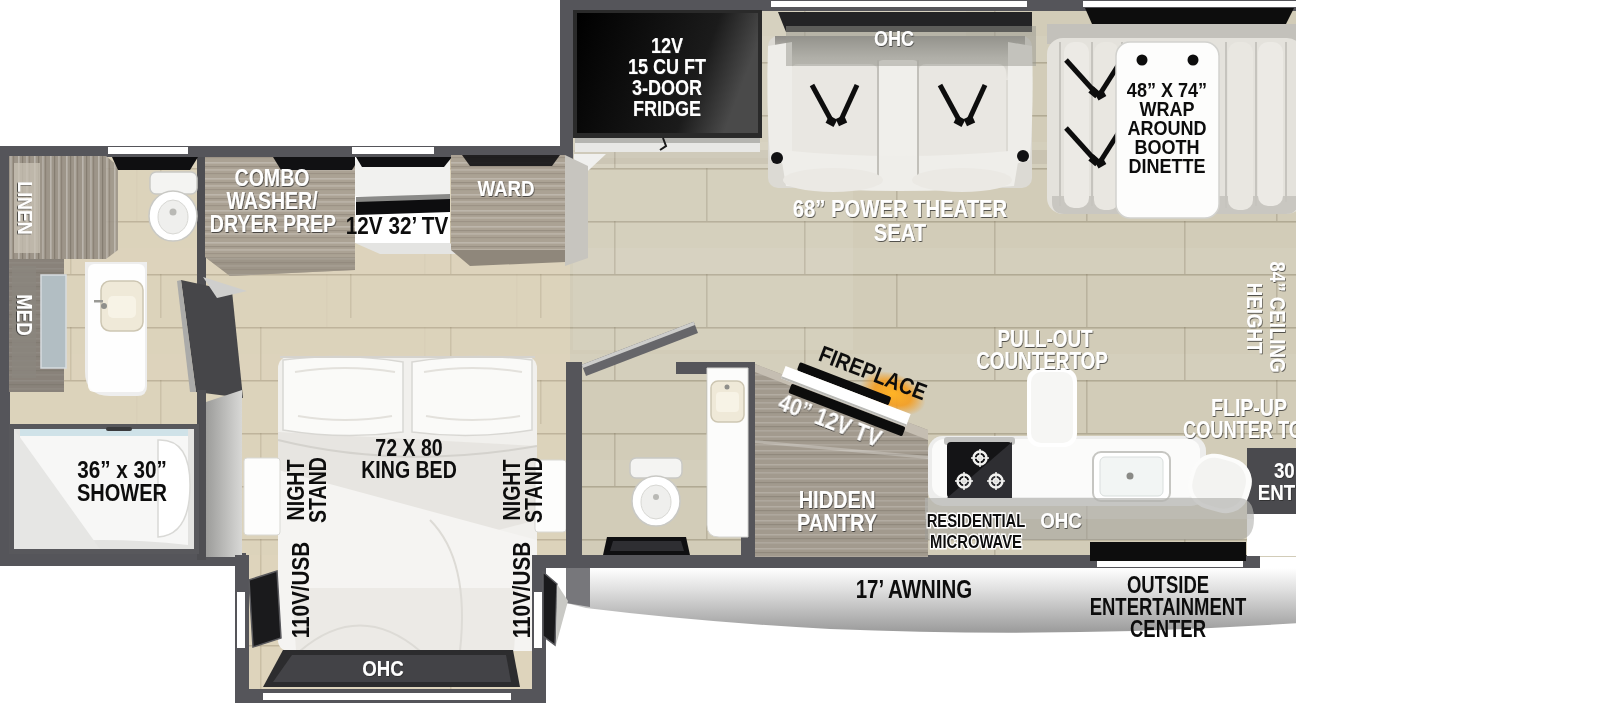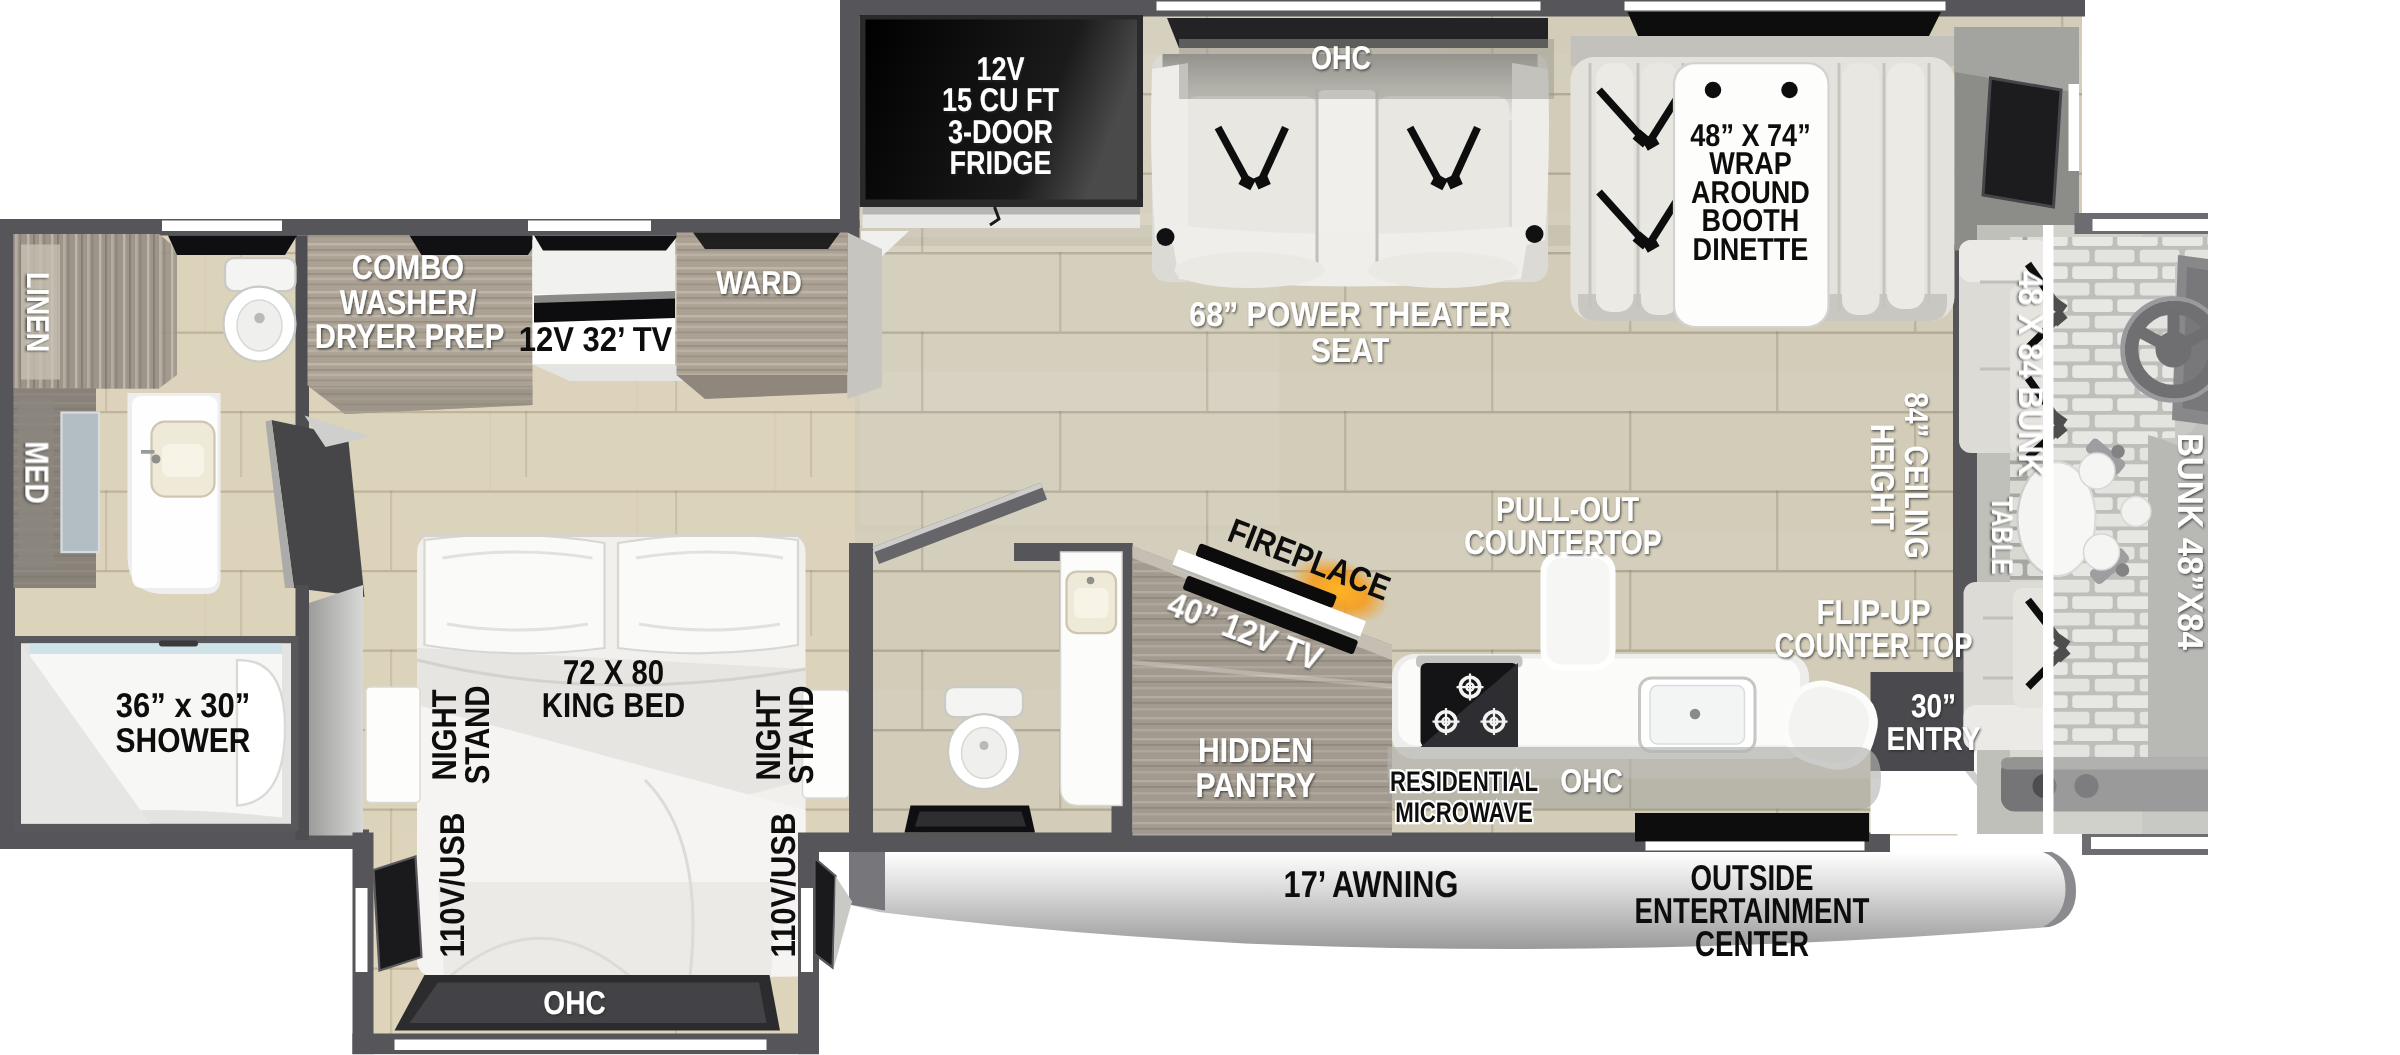--- a/index.html
+++ b/index.html
@@ -1,16 +1,16 @@
 <!DOCTYPE html>
 <html><head>
 <meta charset="utf-8">
 <style>
 html,body{margin:0;padding:0;background:#fff;}
-#plan{position:relative;width:1472px;height:703px;overflow:hidden;background:#fff;}
+#plan{position:relative;width:1296px;height:703px;overflow:hidden;background:#fff;}
 text{font-family:"Liberation Sans",sans-serif;font-weight:bold;}
 .wt{fill:#ffffff;}
 .bt{fill:#0d0d0d;}
 </style>
 </head>
 <body>
 <div id="plan">
 <svg width="1600" height="703" viewBox="0 0 1600 703">
 <defs>
 <pattern id="planks" width="190" height="106" patternUnits="userSpaceOnUse">

